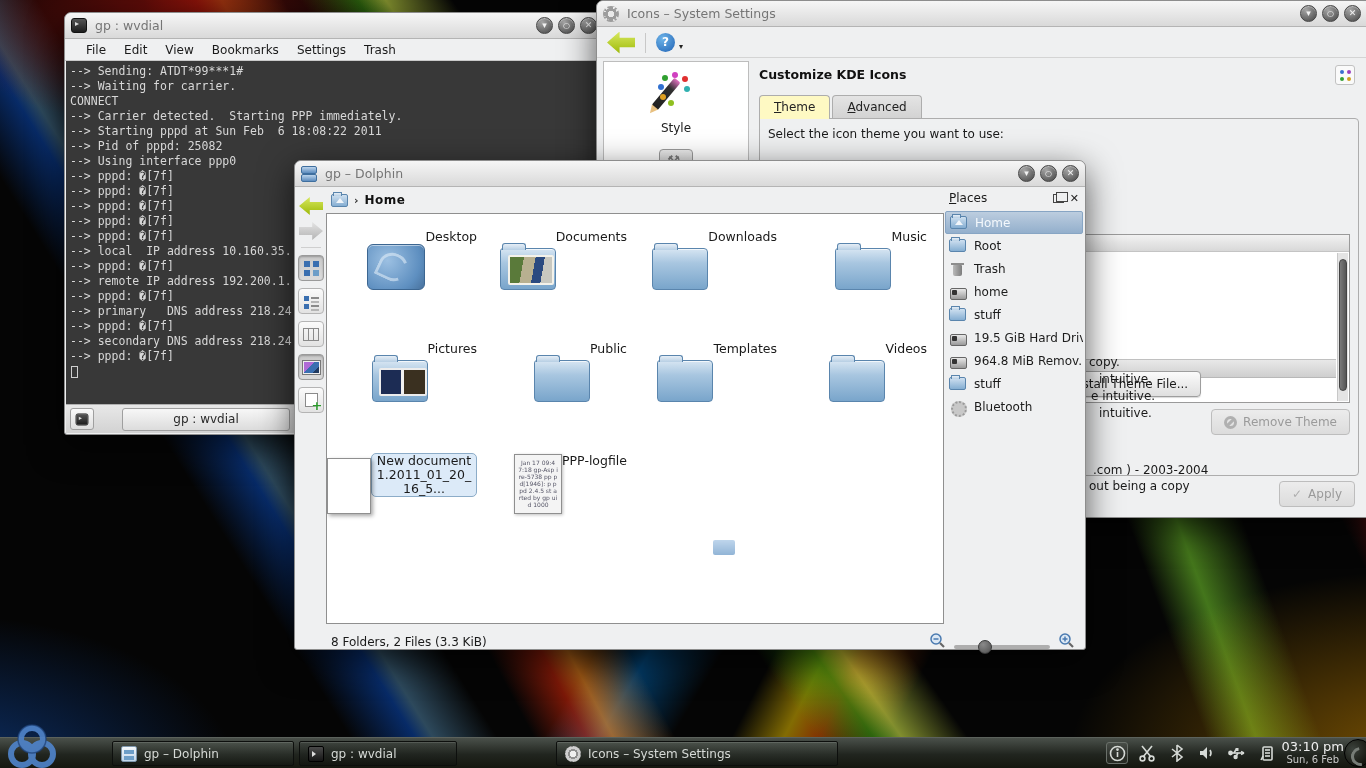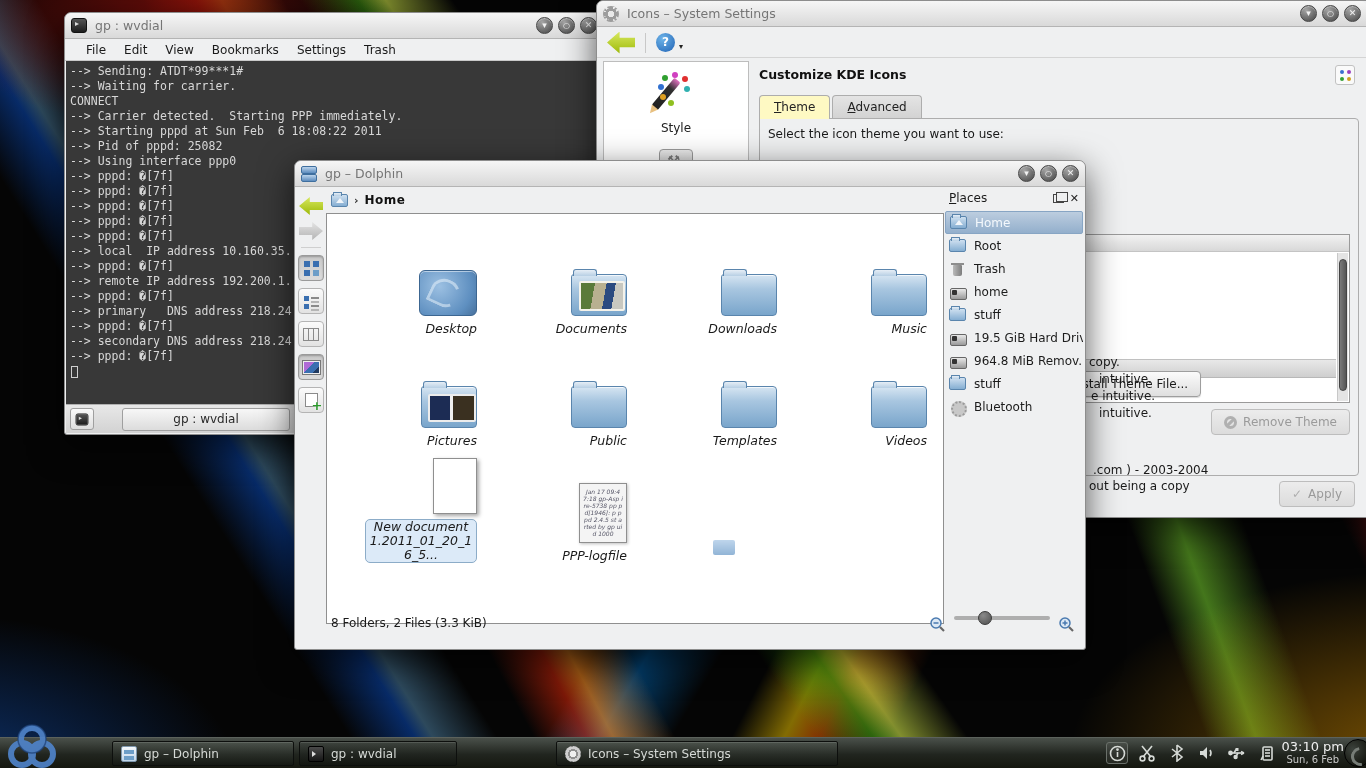--- a/index.html
+++ b/index.html
@@ -184,21 +184,21 @@
     linear-gradient(90deg, transparent 4px, #8a8a8a 4px 5px, transparent 5px 9px, #8a8a8a 9px 10px, transparent 10px); }
   .gi-preview { width:17px; height:13px; border:1px solid #efefef; outline:1px solid #777;
     background:linear-gradient(135deg,#b06bd6 0 40%, #3a6fb0 40% 75%, #203a60 75%); }
   .gi-split { width:13px; height:14px; background:#fff; border:1px solid #8a8a8a; position:relative; }
   .gi-split::after { content:"+"; position:absolute; right:-6px; bottom:-7px; color:#2a9a2a;
     font-weight:bold; font-size:13px; text-shadow:0 0 2px #fff; }
   .dolphin-view { position:absolute; left:31px; top:52px; width:618px; bottom:25px;
     background:#fff; border:1px solid #8f8f8f; overflow:hidden; }
   .file-grid { display:grid; grid-template-columns:repeat(4,150px);
     grid-auto-rows:minmax(112px,auto); padding-top:10px; }
-  .file-cell { display:flex; flex-direction:column; align-items:flex-end; justify-content:flex-end;font-style:italic; }
+  .file-cell { display:flex; align-items:flex-start; justify-content:flex-end; }
   .ficon { height:66px; display:flex; align-items:flex-end; justify-content:center; position:relative; }
   .flabel { margin-top:5px; color:#1a1a1a; font-size:12.5px; text-align:center;
     max-width:112px; }
   .file-cell.selected .flabel { background:#dceaf8; border:1px solid #8cacc8;
     border-radius:5px; padding:0 3px; word-break:break-all; line-height:14px; }
   .fpreview { display:none; }
   
   .folder-icon, .documents-folder-icon, .pictures-folder-icon, .home-folder-icon {
     width:56px; height:42px; border-radius:3px 4px 4px 4px; position:relative;
     background:linear-gradient(#d6e5f2 0%, #a8c6e0 35%, #79a5cb 100%);
@@ -254,21 +254,21 @@
     height:2px; background:#8d8d8d; }
   .pic.drive-icon::before { content:""; position:absolute; left:1px; top:3px; width:15px;
     height:10px; border-radius:2px; background:linear-gradient(#e8e8e8,#9a9a9a);
     border:1px solid #666; }
   .pic.drive-icon::after { content:""; position:absolute; left:3px; top:5px; width:5px;
     height:5px; background:#333; border-radius:1px; }
   .pic.bluetooth-icon::before { content:""; position:absolute; left:2px; top:1px; width:12px;
     height:12px; border-radius:50%; border:2px dotted #9a9a9a; background:#c8c8c8; }
   
   .dstatus { position:absolute; left:0; right:0; bottom:0; height:33px; display:flex;
-    align-items:flex-start; padding:0 10px 0 36px; gap:8px; }
+    align-items:flex-end; padding:0 10px 0 36px; gap:8px; }
   .dstatus .stext { flex:1; color:#1a1a1a; }
   .zoom-slider { width:96px; height:4px; background:#aeaeae; border-radius:2px; position:relative; }
   .zoom-handle { position:absolute; left:24px; top:-5px; width:14px; height:14px;
     border-radius:50%; background:radial-gradient(circle at 35% 30%, #8a8a8a, #4f4f4f);
     border:1px solid #3a3a3a; }
 
   
   #panel { position:absolute; left:0; right:0; bottom:0; height:31px; z-index:40;
     background:linear-gradient(#4a504a,#21251f 55%, #15170f);
     border-top:1px solid #5c625c; display:flex; align-items:center; }

